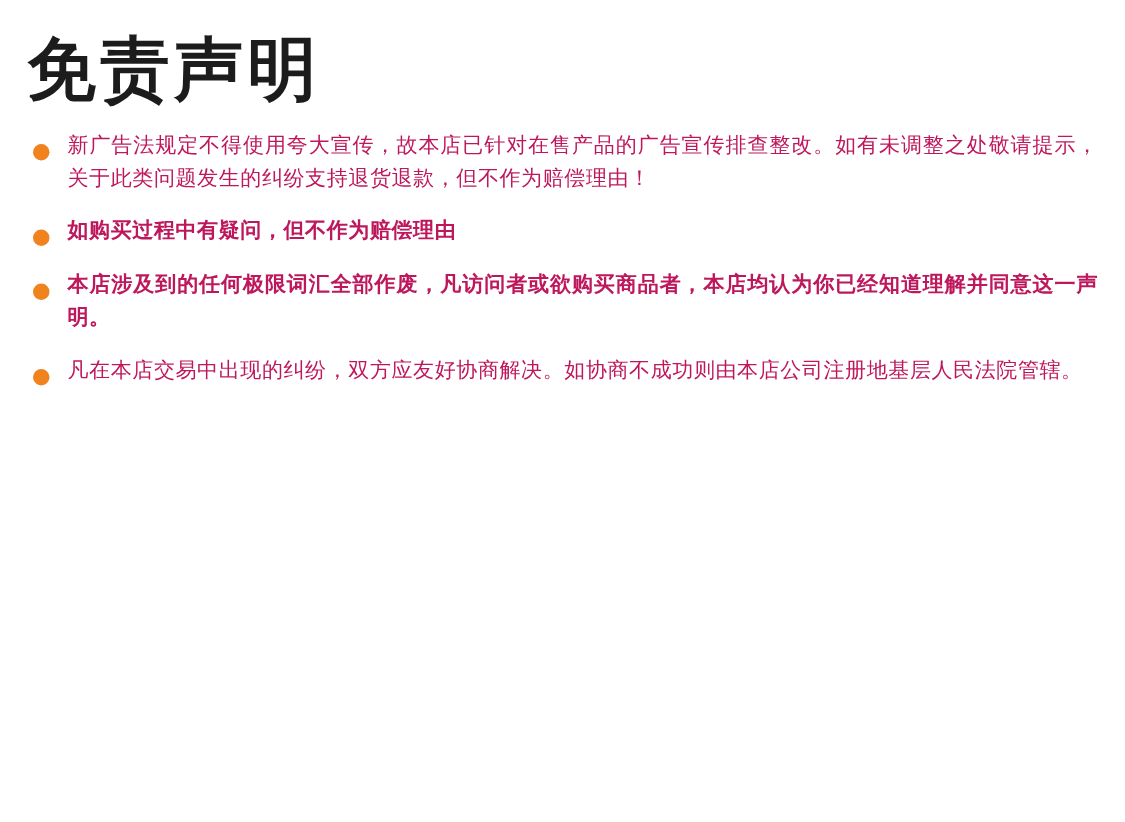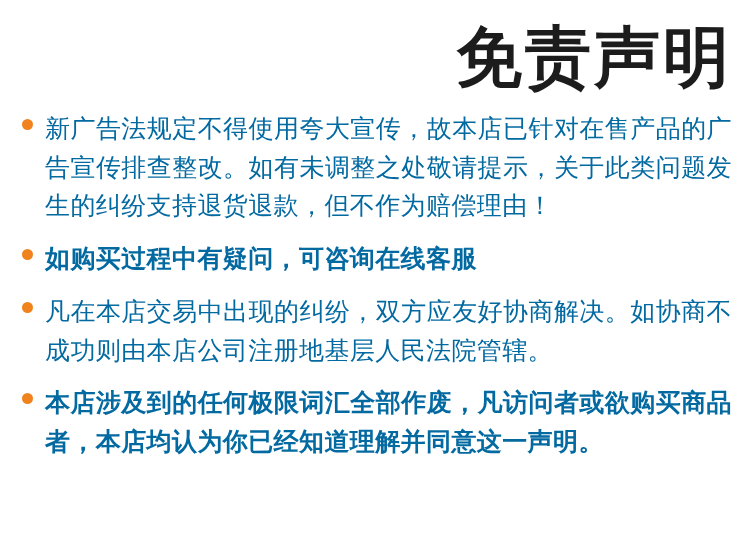--- a/index.html
+++ b/index.html
@@ -16,22 +16,22 @@
   }
   .page {
     width: 750px;
     height: 548px;
     box-sizing: border-box;
     padding: 14px 18px 10px 18px;
     display: flex;
     flex-direction: column;
   }
   .title {
-    text-align: right;
-    font-size: 66px;
+    text-align: left;
+    font-size: 46px;
     font-weight: 700;
     letter-spacing: 3px;
     line-height: 1.15;
     color: #1c1c1c;
     margin: 6px 0 14px 0;
   }
   .items {
     display: flex;
     flex-direction: column;
     gap: 14px;
@@ -45,24 +45,24 @@
   .bullet {
     flex: 0 0 auto;
     width: 11px;
     height: 11px;
     border-radius: 50%;
     background: #f0831e;
     margin-top: 9px;
   }
   .text {
     flex: 1 1 auto;
-    font-size: 25px;
+    font-size: 14px;
     line-height: 1.55;
     letter-spacing: 0.4px;
-    color: #0369a1;
+    color: #be185d;
     text-align: justify;
     text-justify: inter-ideograph;
   }
   .text.bold {
     font-weight: 700;
   }
 </style>
 </head>
 <body>
 
@@ -73,27 +73,27 @@
   <div class="items">
 
     <div class="item">
       <span class="bullet"></span>
       <div class="text">新广告法规定不得使用夸大宣传，故本店已针对在售产品的广告宣传排查整改。如有未调整之处敬请提示，关于此类问题发生的纠纷支持退货退款，但不作为赔偿理由！</div>
     </div>
 
 
     <div class="item">
       <span class="bullet"></span>
-      <div class="text bold">如购买过程中有疑问，可咨询在线客服</div>
+      <div class="text bold">如购买过程中有疑问，但不作为赔偿理由</div>
+    </div>
+
+    <div class="item">
+      <span class="bullet"></span>
+      <div class="text bold">本店涉及到的任何极限词汇全部作废，凡访问者或欲购买商品者，本店均认为你已经知道理解并同意这一声明。</div>
     </div>
 
     <div class="item">
       <span class="bullet"></span>
       <div class="text">凡在本店交易中出现的纠纷，双方应友好协商解决。如协商不成功则由本店公司注册地基层人民法院管辖。</div>
     </div>
 
-    <div class="item">
-      <span class="bullet"></span>
-      <div class="text bold">本店涉及到的任何极限词汇全部作废，凡访问者或欲购买商品者，本店均认为你已经知道理解并同意这一声明。</div>
-    </div>
-
   </div>
 </div>
 
 </body></html>

